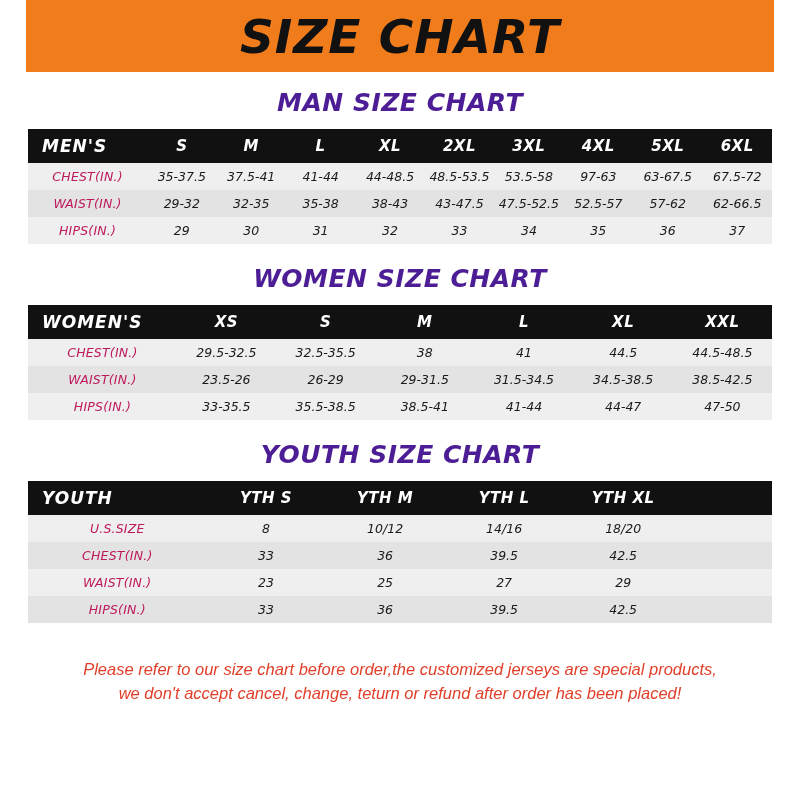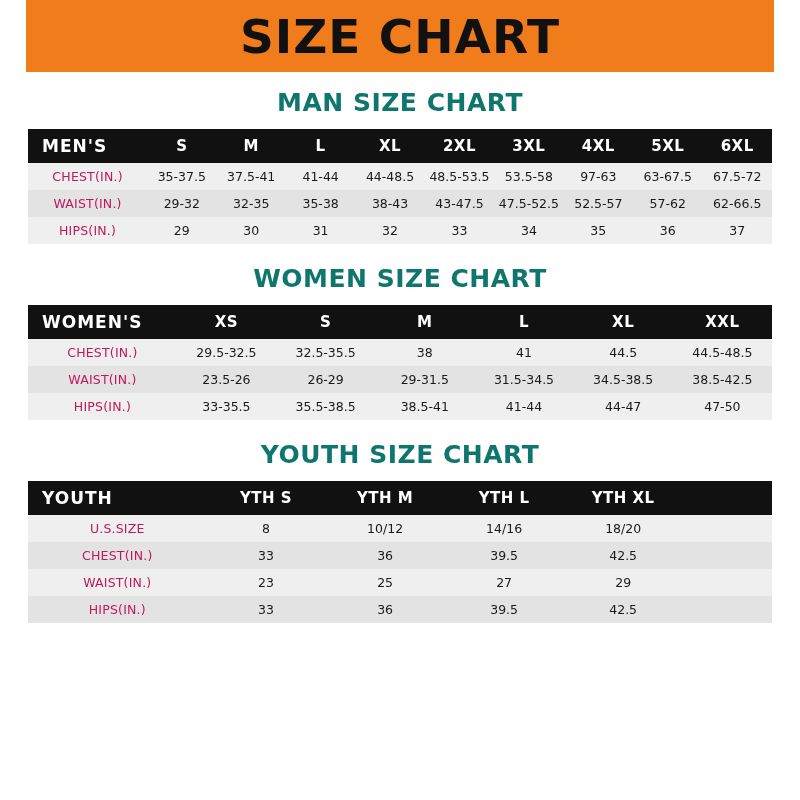--- a/index.html
+++ b/index.html
@@ -12,20 +12,21 @@
     background: #ffffff;
     font-family: "Liberation Sans", sans-serif;
     overflow: hidden;
   }
   .page {
     width: 800px;
     height: 716px;
     position: relative;
     background: #ffffff;
     box-sizing: border-box;
+    font-style: italic;
   }
   
   .banner {
     height: 72px;
     background: #f07c1b;
     display: flex;
     align-items: center;
     justify-content: center;
     position: relative;
   }
@@ -47,21 +48,21 @@
   }
   .banner-white-left { left: 0; }
   .banner-white-right { right: 0; }
 
   
   .section-title {
     text-align: center;
     font-family: "DejaVu Sans", sans-serif;
     font-weight: bold;
     font-size: 25px;
-    color: #0f766e;
+    color: #4c1d95;
     letter-spacing: 0.5px;
   }
 
   .table-wrap {
     margin: 0 28px;
   }
   table {
     width: 100%;
     border-collapse: collapse;
     table-layout: fixed;
@@ -311,14 +312,18 @@
           <td>33</td>
           <td>36</td>
           <td>39.5</td>
           <td>42.5</td>
           <td></td>
         </tr>
       </tbody>
     </table>
   </div>
 
+  <div class="note">
+    <div>Please refer to our size chart before order,the customized jerseys are special products,</div>
+    <div>we don't accept cancel, change, teturn or refund after order has been placed!</div>
+  </div>
 
 </div>
 
 </body></html>

